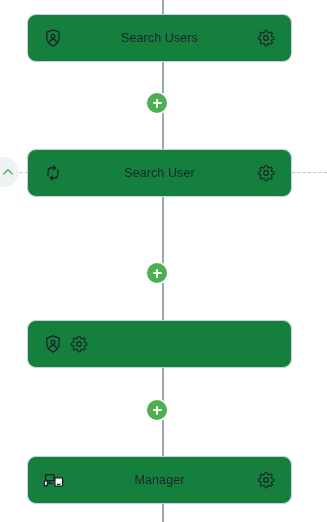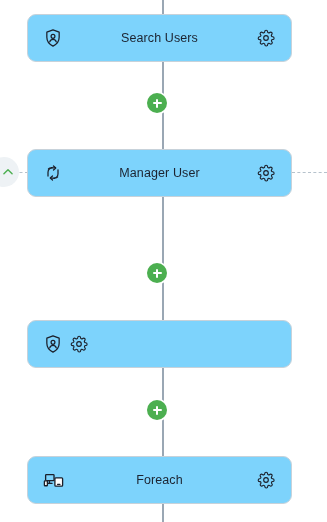--- a/index.html
+++ b/index.html
@@ -28,21 +28,21 @@
     background: #9aa7b4;
   }
 
   
   .node {
     position: absolute;
     left: 27px;
     width: 265px;
     height: 48px;
     box-sizing: border-box;
-    background: #7dd3fc;
+    background: #15803d;
     border: 1px solid #c7d2da;
     border-radius: 9px;
     display: flex;
     align-items: center;
     padding: 0 12px;
     z-index: 3;
   }
   .node-icon {
     width: 26px;
     height: 26px;
@@ -179,21 +179,21 @@
     <span class="node-icon">
       <svg width="20" height="20" viewBox="0 0 24 24" fill="none" stroke="currentColor" stroke-width="1.5" stroke-linecap="round" stroke-linejoin="round">
         <path d="M6.5 7.2A6.6 6.6 0 0 1 11 5.4" stroke-dasharray="1.8 1.8"></path>
         <path d="M18 8.2v4.6a5.2 5.2 0 0 1-5.2 5.2H9.2"></path>
         <polyline points="11.4 15.6 8.7 18 11.4 20.4"></polyline>
         <path d="M17.6 16.6a6.6 6.6 0 0 1-4.6 1.9" stroke-dasharray="1.8 1.8"></path>
         <path d="M6 15.6V11a5.2 5.2 0 0 1 5.2-5.2h3.6"></path>
         <polyline points="12.6 8.4 15.3 6 12.6 3.6"></polyline>
       </svg>
     </span>
-    <span class="node-label">Manager User</span>
+    <span class="node-label">Search User</span>
     <span class="node-gear">
       <svg width="18" height="18" viewBox="0 0 24 24" fill="none" stroke="currentColor" stroke-width="1.5" stroke-linecap="round" stroke-linejoin="round">
         <circle cx="12" cy="12" r="3.1"></circle>
         <path d="M19.4 15a1.6 1.6 0 0 0 .32 1.77l.06.06a1.9 1.9 0 1 1-2.7 2.7l-.05-.06a1.6 1.6 0 0 0-1.77-.32 1.6 1.6 0 0 0-1 1.47v.17a1.9 1.9 0 0 1-3.8 0v-.09a1.6 1.6 0 0 0-1.05-1.47 1.6 1.6 0 0 0-1.77.32l-.06.06a1.9 1.9 0 1 1-2.7-2.7l.06-.05a1.6 1.6 0 0 0 .32-1.77 1.6 1.6 0 0 0-1.47-1H3.5a1.9 1.9 0 0 1 0-3.8h.09a1.6 1.6 0 0 0 1.47-1.05 1.6 1.6 0 0 0-.32-1.77l-.06-.06a1.9 1.9 0 1 1 2.7-2.7l.05.06a1.6 1.6 0 0 0 1.77.32h.08a1.6 1.6 0 0 0 1-1.47V3.5a1.9 1.9 0 0 1 3.8 0v.09a1.6 1.6 0 0 0 1 1.47 1.6 1.6 0 0 0 1.77-.32l.06-.06a1.9 1.9 0 1 1 2.7 2.7l-.06.05a1.6 1.6 0 0 0-.32 1.77v.08a1.6 1.6 0 0 0 1.47 1h.17a1.9 1.9 0 0 1 0 3.8h-.09a1.6 1.6 0 0 0-1.47 1Z"></path>
       </svg>
     </span>
   </div>
 
   <div class="add-btn" style="top:263px">
     <span class="plus-h"></span>
@@ -225,21 +225,21 @@
     <span class="node-icon">
       <svg width="21" height="21" viewBox="0 0 24 24" fill="none" stroke="currentColor" stroke-width="1.5" stroke-linecap="round" stroke-linejoin="round">
         <rect x="3" y="5.2" width="9.6" height="7" rx="0.9"></rect>
         <path d="M5.6 15.2h4.8"></path>
         <path d="M7.4 12.2v3"></path>
         <rect x="1.6" y="12.4" width="3.4" height="5.6" rx="0.7" fill="#ffffff"></rect>
         <rect x="13.6" y="9" width="8.8" height="9.4" rx="1" fill="#ffffff"></rect>
         <path d="M16.6 16.4h2.8"></path>
       </svg>
     </span>
-    <span class="node-label">Foreach</span>
+    <span class="node-label">Manager</span>
     <span class="node-gear">
       <svg width="18" height="18" viewBox="0 0 24 24" fill="none" stroke="currentColor" stroke-width="1.5" stroke-linecap="round" stroke-linejoin="round">
         <circle cx="12" cy="12" r="3.1"></circle>
         <path d="M19.4 15a1.6 1.6 0 0 0 .32 1.77l.06.06a1.9 1.9 0 1 1-2.7 2.7l-.05-.06a1.6 1.6 0 0 0-1.77-.32 1.6 1.6 0 0 0-1 1.47v.17a1.9 1.9 0 0 1-3.8 0v-.09a1.6 1.6 0 0 0-1.05-1.47 1.6 1.6 0 0 0-1.77.32l-.06.06a1.9 1.9 0 1 1-2.7-2.7l.06-.05a1.6 1.6 0 0 0 .32-1.77 1.6 1.6 0 0 0-1.47-1H3.5a1.9 1.9 0 0 1 0-3.8h.09a1.6 1.6 0 0 0 1.47-1.05 1.6 1.6 0 0 0-.32-1.77l-.06-.06a1.9 1.9 0 1 1 2.7-2.7l.05.06a1.6 1.6 0 0 0 1.77.32h.08a1.6 1.6 0 0 0 1-1.47V3.5a1.9 1.9 0 0 1 3.8 0v.09a1.6 1.6 0 0 0 1 1.47 1.6 1.6 0 0 0 1.77-.32l.06-.06a1.9 1.9 0 1 1 2.7 2.7l-.06.05a1.6 1.6 0 0 0-.32 1.77v.08a1.6 1.6 0 0 0 1.47 1h.17a1.9 1.9 0 0 1 0 3.8h-.09a1.6 1.6 0 0 0-1.47 1Z"></path>
       </svg>
     </span>
   </div>
 
 </div>
 

